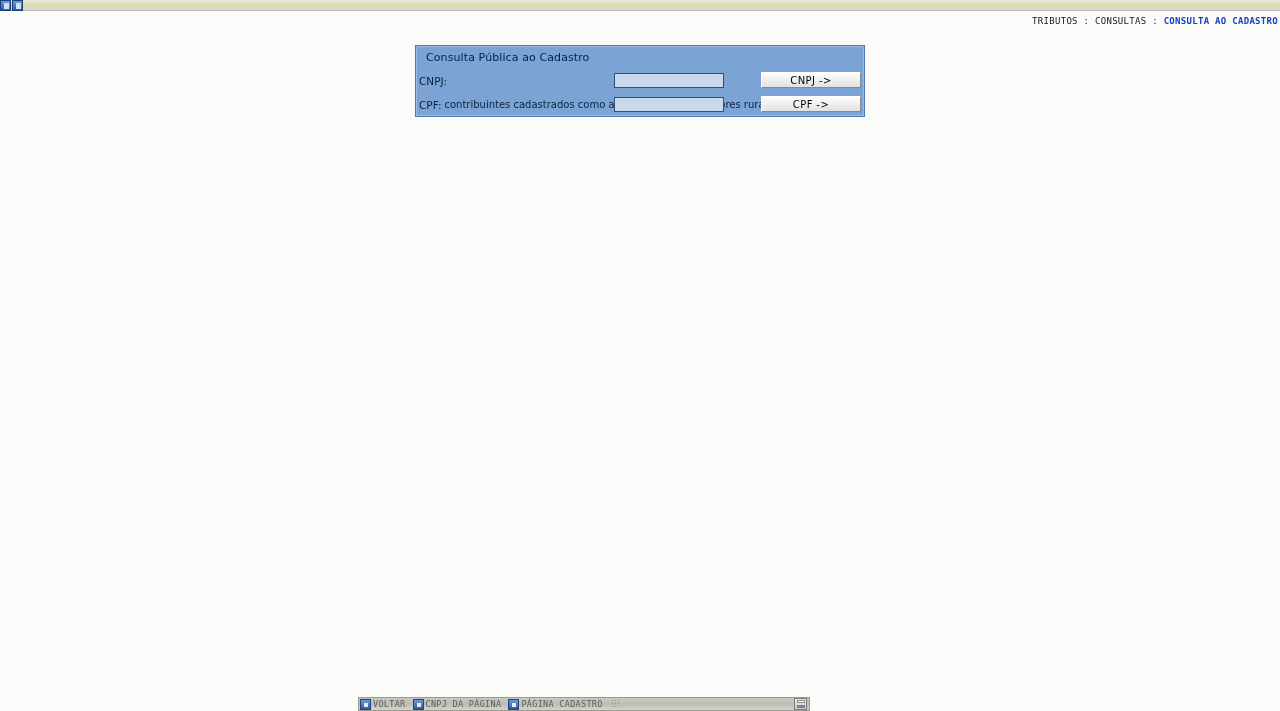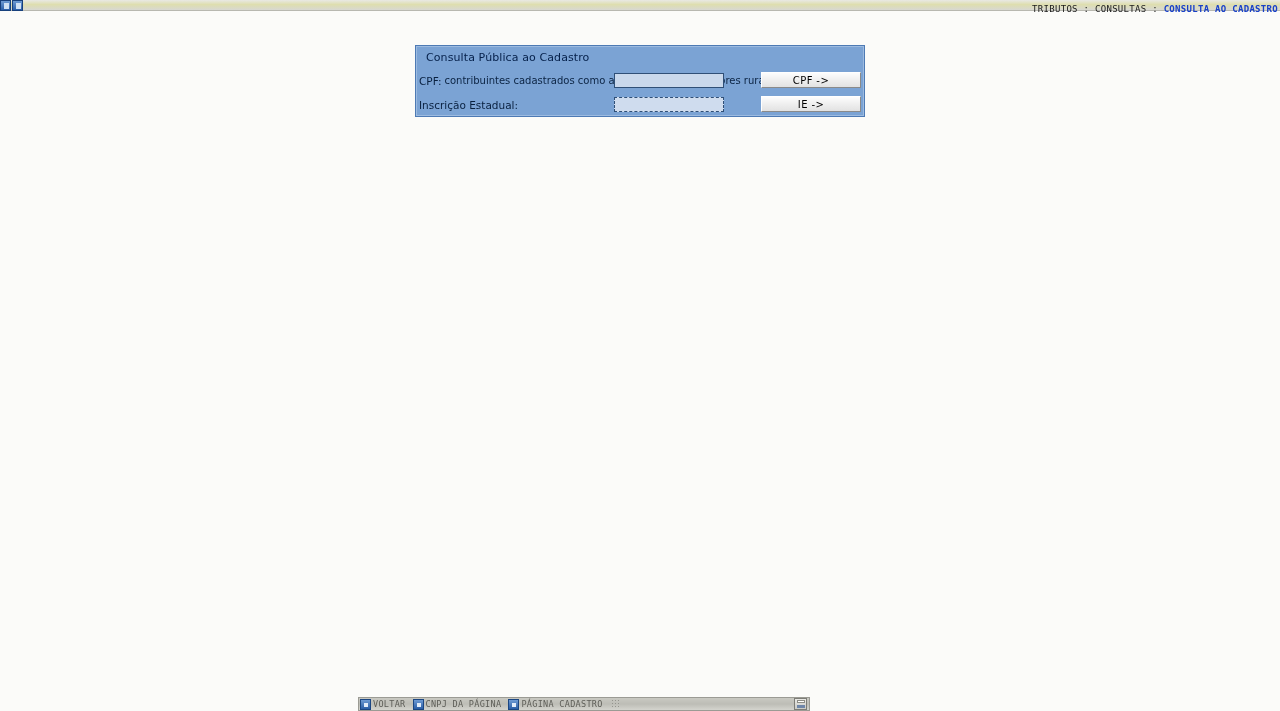--- a/index.html
+++ b/index.html
@@ -47,21 +47,21 @@
   .tb-icon::after {
     content: "";
     position: absolute;
     left: 3px; top: 2px;
     width: 5px; height: 6px;
     background: #cfe0f4;
   }
   .breadcrumb {
     position: absolute;
     right: 2px;
-    top: 4px;
+    top: 16px;
     height: 11px;
     line-height: 11px;
     font-family: "DejaVu Sans Mono", "Liberation Mono", monospace;
     font-size: 9px;
     letter-spacing: 0.3px;
     white-space: nowrap;
   }
   .breadcrumb .crumb-plain { color: #1a1a1a; }
   .breadcrumb .crumb-active { color: #1840c8; font-weight: bold; }
 
@@ -245,44 +245,44 @@
   <div class="breadcrumb">
     <span class="crumb-plain">TRIBUTOS : CONSULTAS : </span><span class="crumb-active">CONSULTA AO CADASTRO</span>
   </div>
 </div>
 
 <div class="panel">
   <div class="panel-title">Consulta Pública ao Cadastro</div>
 
   <table class="form-table">
     <tbody>
+      <tr class="row">
+        <td class="lbl-cell">
+          <span class="lbl-inline">CNPJ:</span>
+        </td>
+        <td class="inp-cell">
+          <input class="txt" type="text" value="" style="">
+        </td>
+        <td class="btn-cell">
+          <button class="act">CNPJ  -&gt;</button>
+        </td>
+      </tr>
 
       <tr class="row">
         <td class="lbl-cell">
           <span class="lbl-inline">CPF:</span><span class="lbl-note">contribuintes cadastrados como ambulantes ou produtores rurais</span>
         </td>
         <td class="inp-cell">
           <input class="txt" type="text" value="" style="">
         </td>
         <td class="btn-cell">
           <button class="act">CPF -&gt;</button>
         </td>
       </tr>
 
-      <tr class="row">
-        <td class="lbl-cell">
-          <span class="lbl-inline">Inscrição Estadual:</span>
-        </td>
-        <td class="inp-cell">
-          <input class="txt dashed" type="text" value="" style="">
-        </td>
-        <td class="btn-cell">
-          <button class="act">IE  -&gt;</button>
-        </td>
-      </tr>
     </tbody>
   </table>
 </div>
 
 <div class="bottomnav">
   <div class="nav-item">
     <span class="nav-ico"></span>
     <span class="nav-label">VOLTAR</span>
   </div>
   <div class="nav-item">

